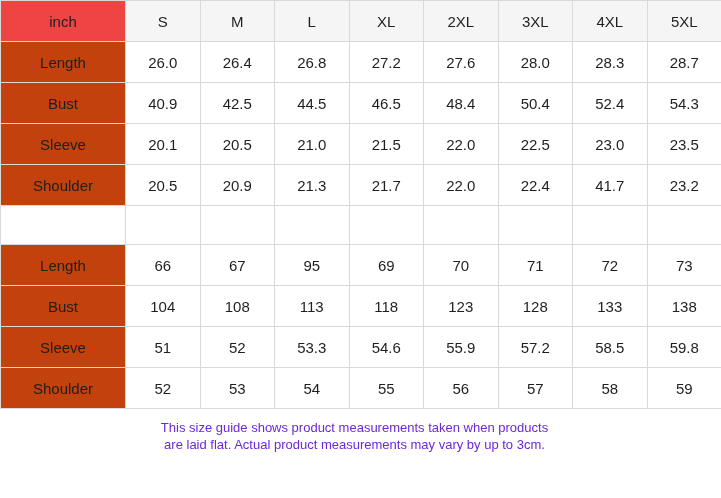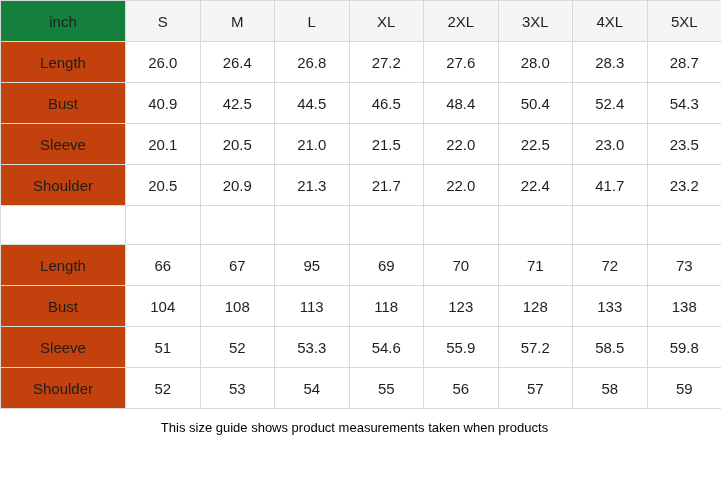--- a/index.html
+++ b/index.html
@@ -39,21 +39,21 @@
   
   col.c0 { width: 125px; }
   col.cx { width: 74.5px; }
 
   tr.header-row td {
     background: #f5f5f5;
     font-size: 15px;
     color: #1f1f1f;
   }
   tr.header-row td.unit-cell {
-    background: #15803d;
+    background: #ef4444;
   }
   tr.data-row td.label-cell {
     background: #c2410c;
   }
   tr.data-row td.value-cell {
     background: #ffffff;
   }
   tr.spacer-row td {
     height: 38px;
     background: #ffffff;
@@ -65,21 +65,21 @@
   tr.spacer-row td.spacer-left {
     background: #ffffff;
   }
   .footnote {
     width: 721px;
     box-sizing: border-box;
     padding: 10px 32px 0 20px;
     text-align: center;
     font-size: 13px;
     line-height: 17px;
-    color: #000000;
+    color: #6d28d9;
   }
   .footnote div {
     white-space: nowrap;
   }
 </style>
 </head>
 <body>
 
 <div class="sheet">
 
@@ -209,15 +209,16 @@
         <td class="value-cell">56</td>
         <td class="value-cell">57</td>
         <td class="value-cell">58</td>
         <td class="value-cell">59</td>
       </tr>
     </tbody>
   </table>
 
   <div class="footnote">
     <div>This size guide shows product measurements taken when products</div>
+    <div>are laid flat. Actual product measurements may vary by up to 3cm.</div>
   </div>
 
 </div>
 
 </body></html>

